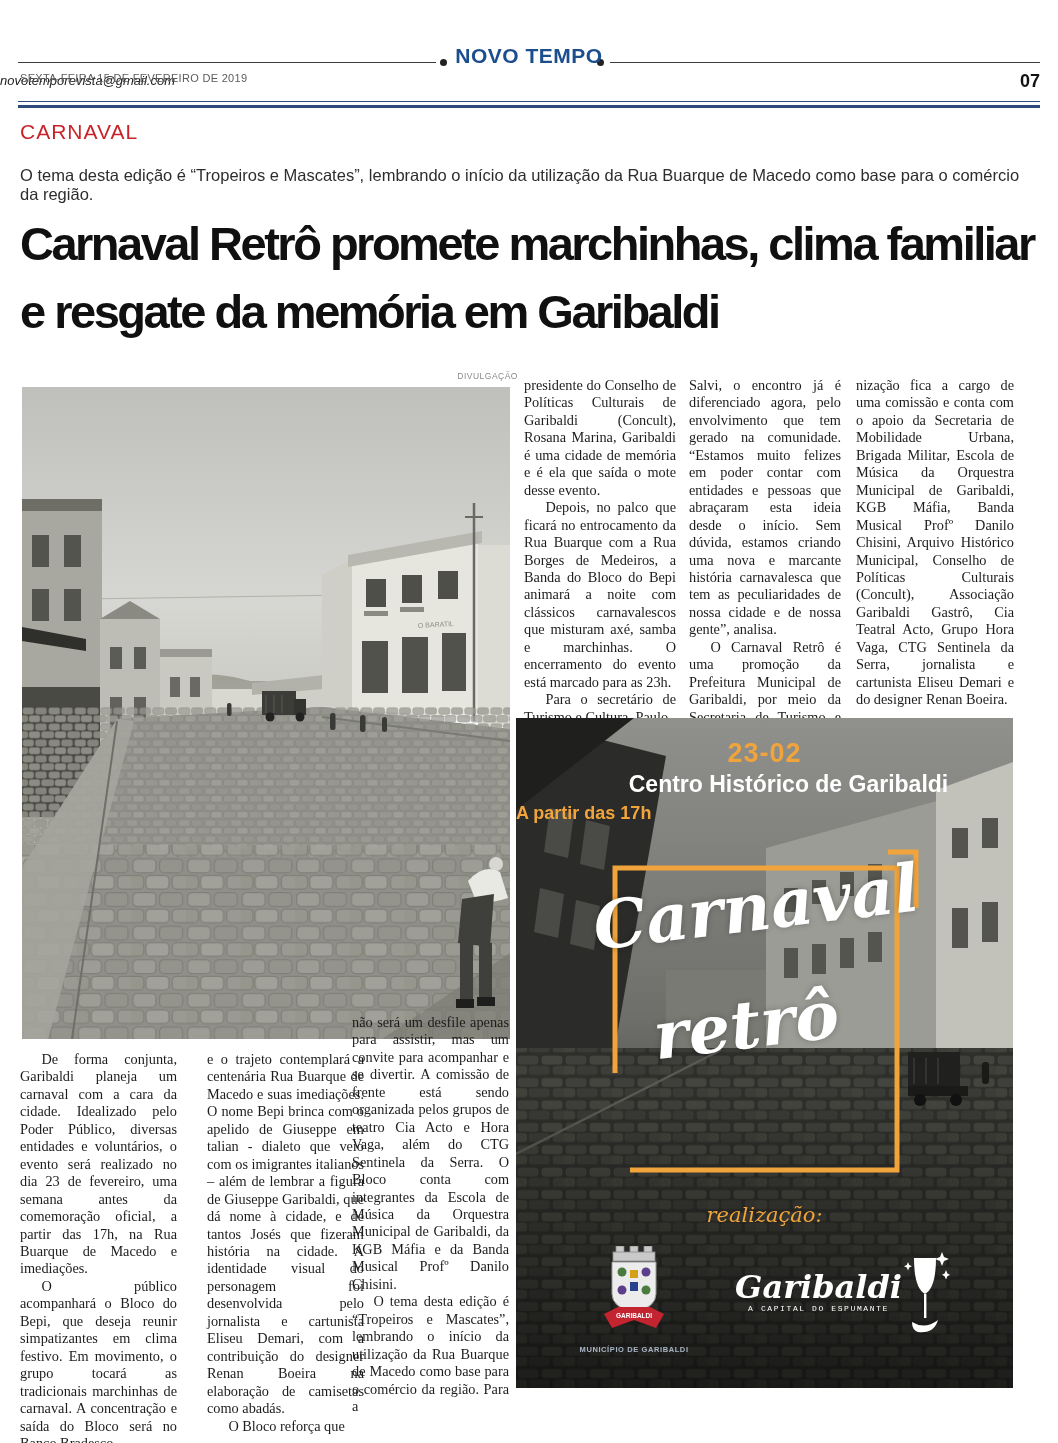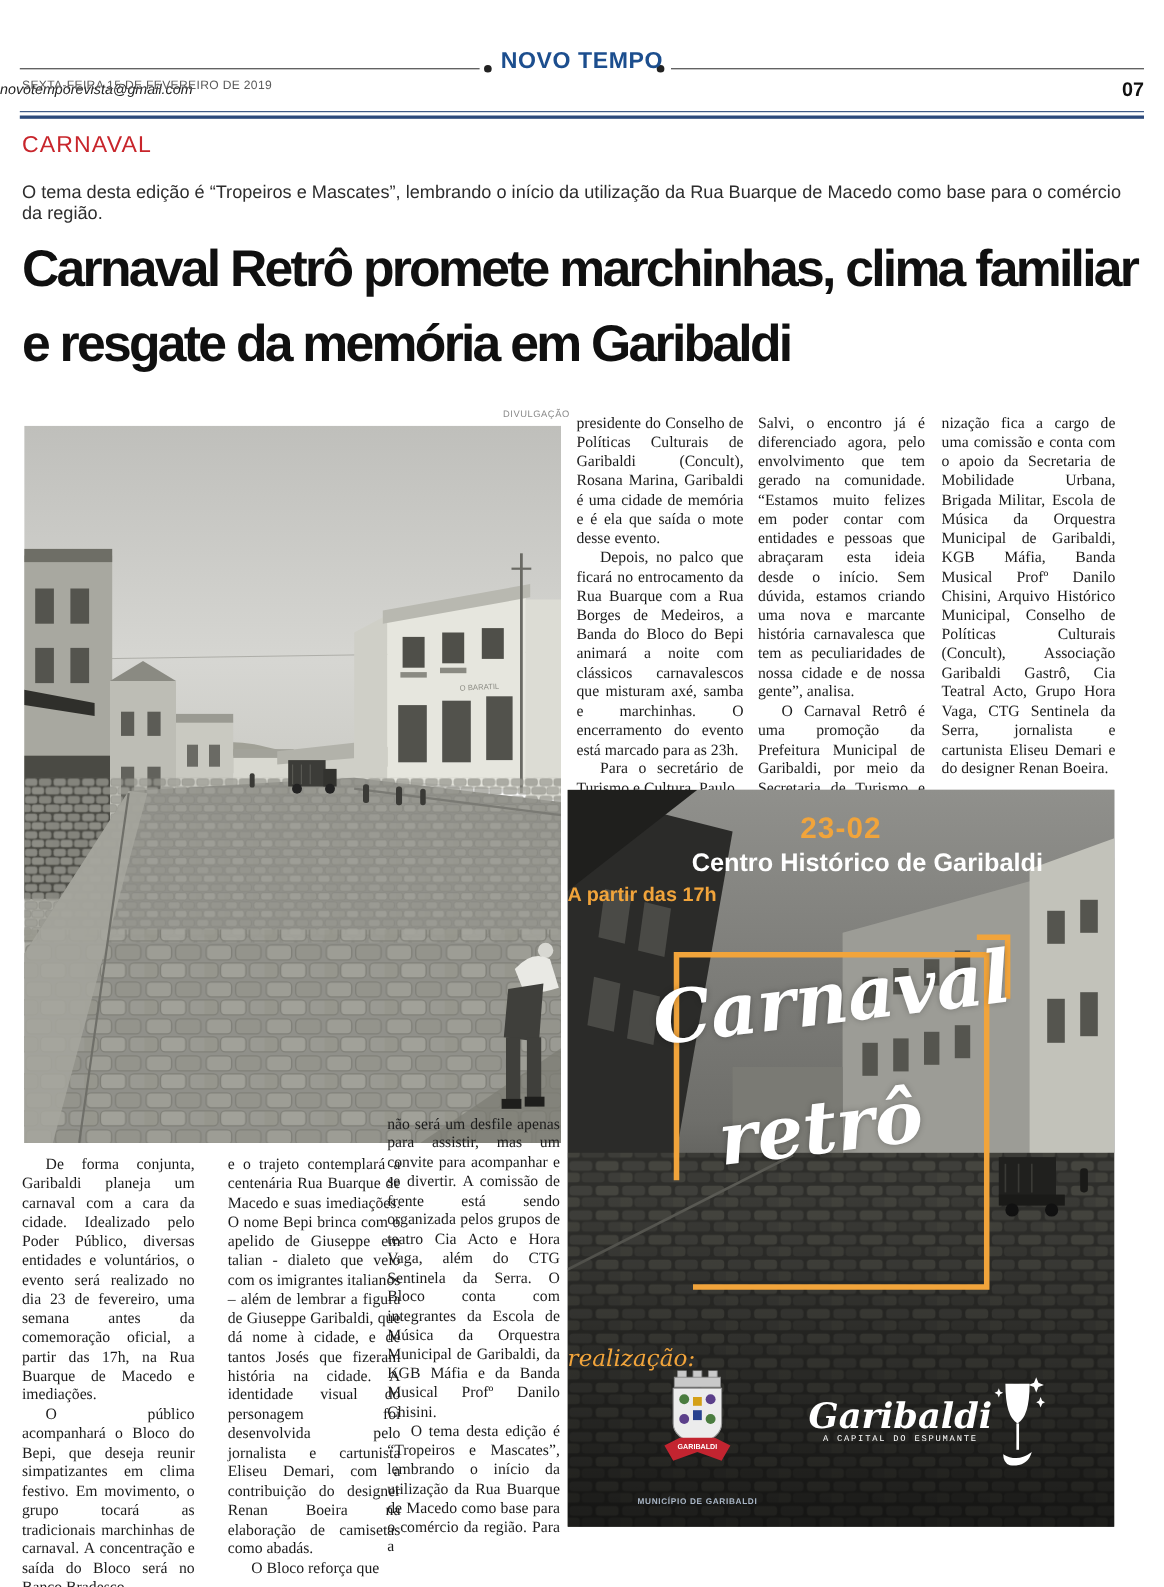--- a/index.html
+++ b/index.html
@@ -47,25 +47,25 @@
   .poster-location{top:53px;left:0;width:100%;text-align:center;font-family:"Liberation Sans",sans-serif;
     font-weight:bold;font-size:23px;color:#ffffff;padding-left:24px;}
   .poster-time{top:85px;left:0;width:100%;font-family:"Liberation Sans",sans-serif;
     font-weight:bold;font-size:18px;color:#f1a43b;}
   .poster-title1{top:150px;left:20px;width:440px;text-align:center;font-family:"DejaVu Serif",serif;
     font-style:italic;font-weight:bold;font-size:66px;color:#ffffff;transform:rotate(-7deg);
     text-shadow:0 0 6px rgba(0,0,0,0.25);}
   .poster-title2{top:268px;left:80px;width:300px;text-align:center;font-family:"DejaVu Serif",serif;
     font-style:italic;font-weight:bold;font-size:66px;color:#ffffff;transform:rotate(-7deg);
     text-shadow:0 0 6px rgba(0,0,0,0.25);}
-  .poster-real{top:485px;left:0;width:100%;text-align:left;font-family:"DejaVu Serif",serif;
-    font-style:italic;font-size:21px;color:#f1a43b;margin-top:20px;}
+  .poster-real{top:485px;left:0;width:100%;text-align:center;font-family:"DejaVu Serif",serif;
+    font-style:italic;font-size:21px;color:#f1a43b;}
   .poster-logos{top:528px;left:0;width:100%;display:flex;justify-content:center;align-items:flex-start;gap:46px;}
   .crest-wrap{width:110px;text-align:center;}
-  .crest-caption{margin-top:17px;font-family:"Liberation Sans",sans-serif;font-size:7.5px;letter-spacing:0.6px;
+  .crest-caption{margin-top:3px;font-family:"Liberation Sans",sans-serif;font-size:7.5px;letter-spacing:0.6px;
     color:#a9b6c6;font-weight:bold;}
   .esp-wrap{padding-top:26px;display:flex;align-items:flex-start;}
   .esp-texts{text-align:center;}
   .esp-name{font-family:"DejaVu Serif",serif;font-style:italic;font-weight:bold;font-size:32px;color:#fff;line-height:30px;}
   .esp-tag{font-family:Liberation Mono, monospace;font-size:8px;letter-spacing:1.6px;color:#fff;margin-top:2px;}
 </style>
 </head>
 <body>
 
 <div class="abs line-left"></div>

